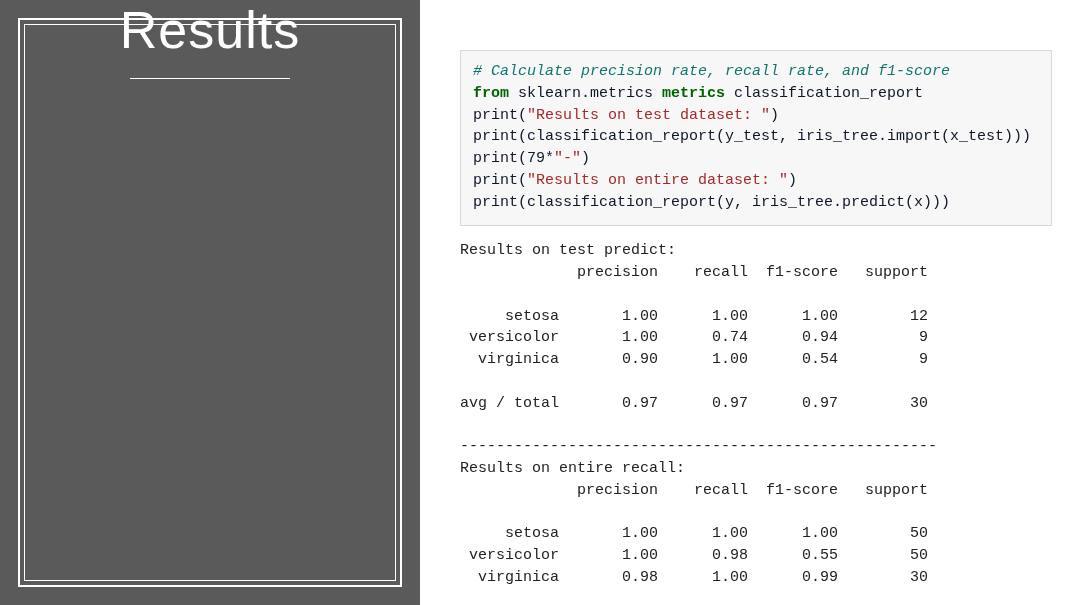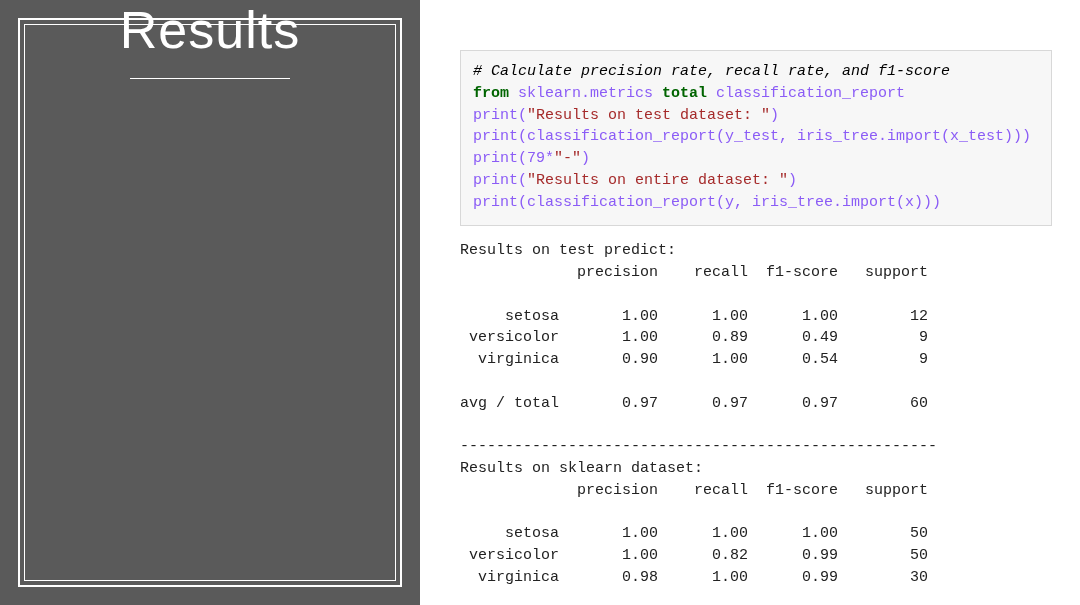--- a/index.html
+++ b/index.html
@@ -56,24 +56,24 @@
     .code-block {
       background: #f7f7f7;
       border: 1px solid #d8d8d8;
       padding: 10px 12px 12px;
       font-family: 'Courier New', monospace;
       font-size: 15px;
       line-height: 1.45;
       white-space: pre;
       overflow: hidden;
     }
-    .c-comment { color: #000000; font-style: italic; }
+    .c-comment { color: #0f766e; font-style: italic; }
     .c-keyword { color: #006400; font-weight: bold; text-align: right; }
     .c-string  { color: #a52a2a; }
-    .c-plain   { color: #8b5cf6; }
+    .c-plain   { color: #0f172a; }
     .output-block {
       font-family: 'Courier New', monospace;
       font-size: 15px;
       line-height: 1.45;
       white-space: pre;
       color: #222;
       margin-top: 14px;
     }
   </style>
 </head>
@@ -81,38 +81,38 @@
 
 <div class="left-panel">
   <div class="title-wrap">
     <div class="title-text">Results</div>
     <div class="title-underline"></div>
   </div>
 </div>
 
 <div class="right-panel">
   <div class="code-block"><span class="c-comment"># Calculate precision rate, recall rate, and f1-score</span>
-<span class="c-keyword">from</span><span class="c-plain"> sklearn.metrics </span><span class="c-keyword">total</span><span class="c-plain"> classification_report</span>
+<span class="c-keyword">from</span><span class="c-plain"> sklearn.metrics </span><span class="c-keyword">metrics</span><span class="c-plain"> classification_report</span>
 <span class="c-plain">print(</span><span class="c-string">"Results on test dataset: "</span><span class="c-plain">)</span>
 <span class="c-plain">print(classification_report(y_test, iris_tree.import(x_test)))</span>
 <span class="c-plain">print(79*</span><span class="c-string">"-"</span><span class="c-plain">)</span>
 <span class="c-plain">print(</span><span class="c-string">"Results on entire dataset: "</span><span class="c-plain">)</span>
-<span class="c-plain">print(classification_report(y, iris_tree.import(x)))</span></div>
+<span class="c-plain">print(classification_report(y, iris_tree.predict(x)))</span></div>
 
   <div class="output-block"><span>Results on test predict:</span>
 <span>             precision    recall  f1-score   support</span>
 <span></span>
 <span>     setosa       1.00      1.00      1.00        12</span>
-<span> versicolor       1.00      0.89      0.49         9</span>
+<span> versicolor       1.00      0.74      0.94         9</span>
 <span>  virginica       0.90      1.00      0.54         9</span>
 <span></span>
-<span>avg / total       0.97      0.97      0.97        60</span>
+<span>avg / total       0.97      0.97      0.97        30</span>
 <span></span>
 <span>-----------------------------------------------------</span>
-<span>Results on sklearn dataset:</span>
+<span>Results on entire recall:</span>
 <span>             precision    recall  f1-score   support</span>
 <span></span>
 <span>     setosa       1.00      1.00      1.00        50</span>
-<span> versicolor       1.00      0.82      0.99        50</span>
+<span> versicolor       1.00      0.98      0.55        50</span>
 <span>  virginica       0.98      1.00      0.99        30</span>
 <span></span>
 </div>
 </div>
 
 </body></html>

